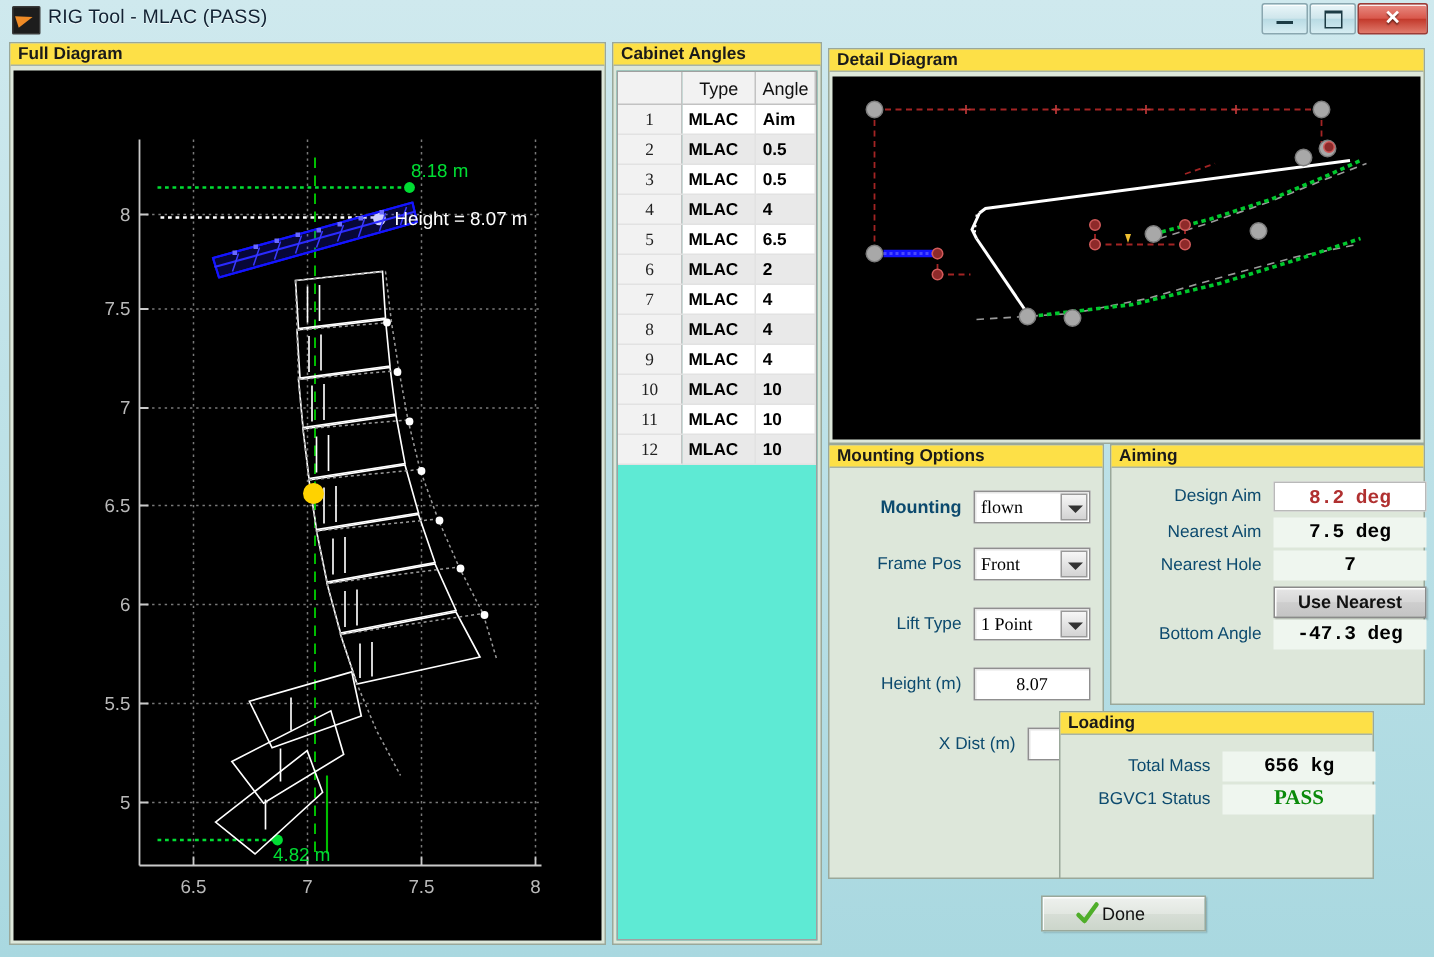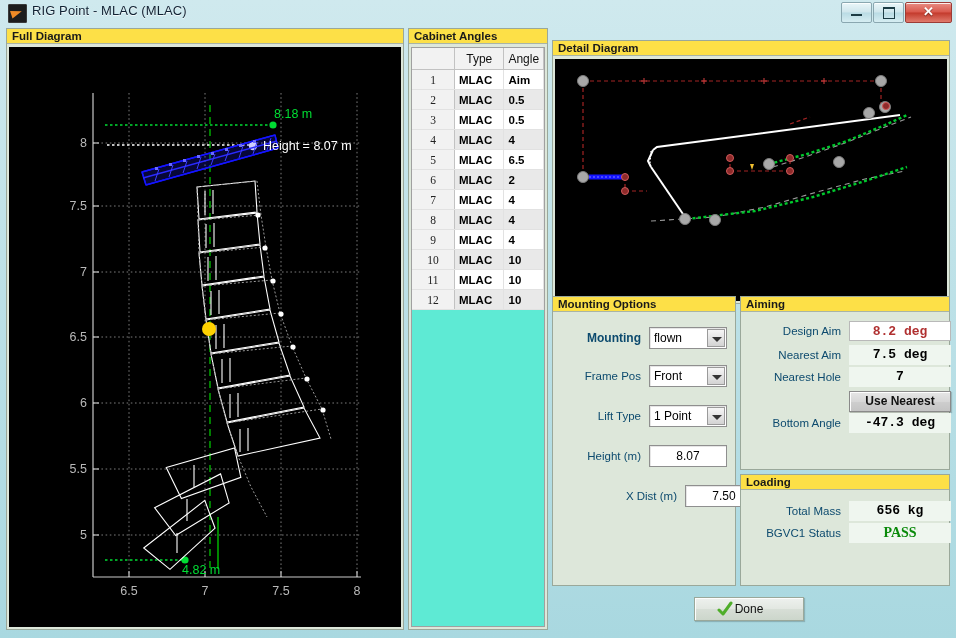--- a/index.html
+++ b/index.html
@@ -86,21 +86,21 @@
     width:34px;text-align:center;background:#f2f2f2;border-right:1px solid #c2c2c2;
     font-weight:normal;color:#222;font-size:11.5px;font-family:"Liberation Serif",serif;
   }
   table.angles tr.odd td:not(.idx){background:#ffffff;}
   table.angles tr.even td:not(.idx){background:#e9e9e9;}
 
   
   .frow{position:absolute;display:flex;align-items:center;}
   .flabel{text-align:right;font-size:11.5px;color:#0c4a6e;white-space:nowrap;}
   .flabel.bold{font-weight:bold;font-size:12px;}
-  .fctl{margin-left:8px;}
+  .fctl{margin-left:8px;font-family:Liberation Serif, serif;}
   .ddown{
     position:relative;width:78px;height:22px;box-sizing:border-box;
     background:#fff;border:1px solid #8f8f8f;
     font-size:12px;color:#000;line-height:20px;padding-left:4px;
     box-shadow:inset 1px 1px 0 #e6e6e6;
   }
   .ddown .arrowbtn{
     position:absolute;right:1px;top:1px;width:18px;height:18px;
     background:linear-gradient(to bottom,#f6f6f6,#d3d3d3);
     border:1px solid #9a9a9a;box-sizing:border-box;
@@ -146,21 +146,21 @@
     position:absolute;left:22px;top:3px;width:16px;height:16px;
   }
 </style>
 </head>
 <body>
 
 <div class="app">
 
   <div class="titlebar">
     <div class="tb-icon"></div>
-    <div class="tb-title">RIG Point - MLAC (MLAC)</div>
+    <div class="tb-title">RIG Tool - MLAC (PASS)</div>
     <div class="tb-btns">
       <div class="tb-btn">
           <span class="gl-min"></span>
         </div>
       <div class="tb-btn">
           <span class="gl-max"></span>
         </div>
       <div class="tb-btn close">
           <span class="gl-x">✕</span>
         </div>
@@ -430,21 +430,21 @@
                 <td class="idx">12</td>
                 <td>MLAC</td>
                 <td>10</td>
               </tr>
           </tbody>
         </table>
       </div>
     </div>
   </div>
 
-  <div class="group" style="left:552px;top:40px;width:398px;height:264px;">
+  <div class="group" style="left:552px;top:32px;width:398px;height:264px;">
     <div class="g-title">Detail Diagram</div>
     <div class="g-body">
       <div class="plotbox" style="left:2px;top:2px;width:392px;height:242px;">
         <svg width="392" height="242" viewBox="0 0 392 242">
 
           <g stroke="#a32424" stroke-width="1.2" stroke-dasharray="4,3" fill="none">
             <line x1="28" y1="22" x2="326" y2="22"></line>
             <line x1="28" y1="22" x2="28" y2="118"></line>
             <line x1="326" y1="22" x2="326" y2="45"></line>
             <line x1="70" y1="118" x2="70" y2="132"></line>
@@ -595,21 +595,21 @@
       <div class="btnstd" style="position:absolute;left:108px;top:78px;width:102px;height:21px;line-height:19px;">Use Nearest</div>
 
       <div class="frow" style="left:0;top:100px;width:210px;">
         <div class="flabel" style="width:100px;">Bottom Angle</div>
         <div class="fctl readout ro-field ro-plain">-47.3 deg</div>
       </div>
 
     </div>
   </div>
 
-  <div class="group" style="left:740px;top:474px;width:210px;height:112px;">
+  <div class="group" style="left:706px;top:474px;width:210px;height:112px;">
     <div class="g-title">Loading</div>
     <div class="g-body">
 
       <div class="frow" style="left:0;top:10px;width:210px;">
         <div class="flabel" style="width:100px;">Total Mass</div>
         <div class="fctl readout ro-field ro-plain">656 kg</div>
       </div>
 
       <div class="frow" style="left:0;top:32px;width:210px;">
         <div class="flabel" style="width:100px;">BGVC1 Status</div>

